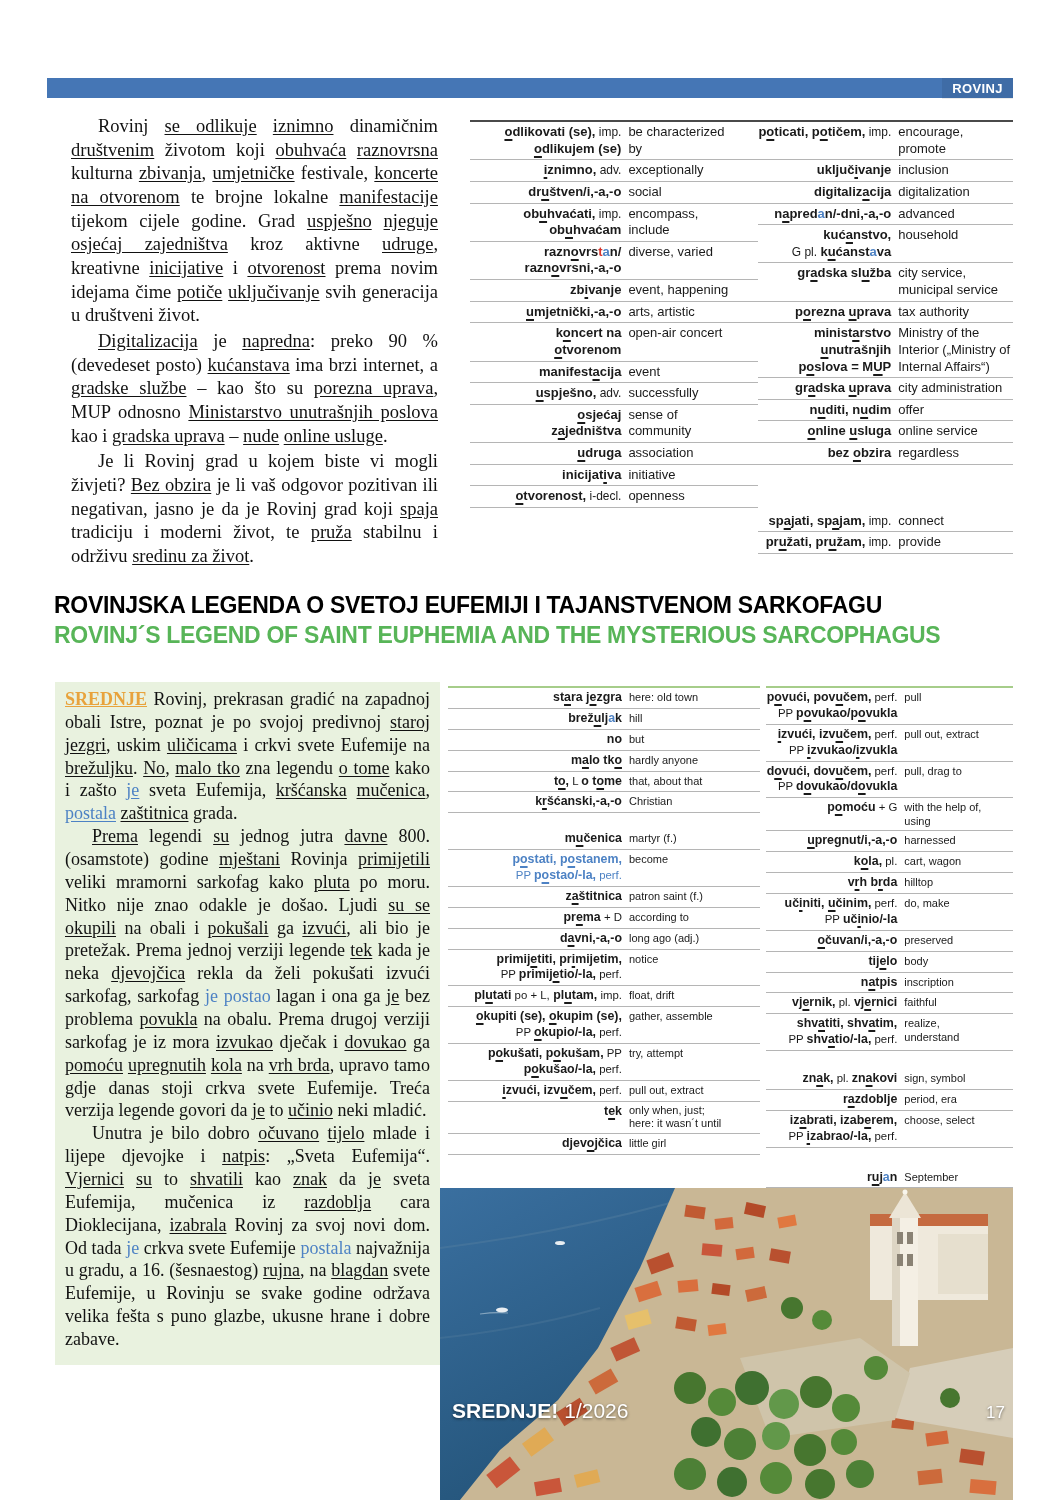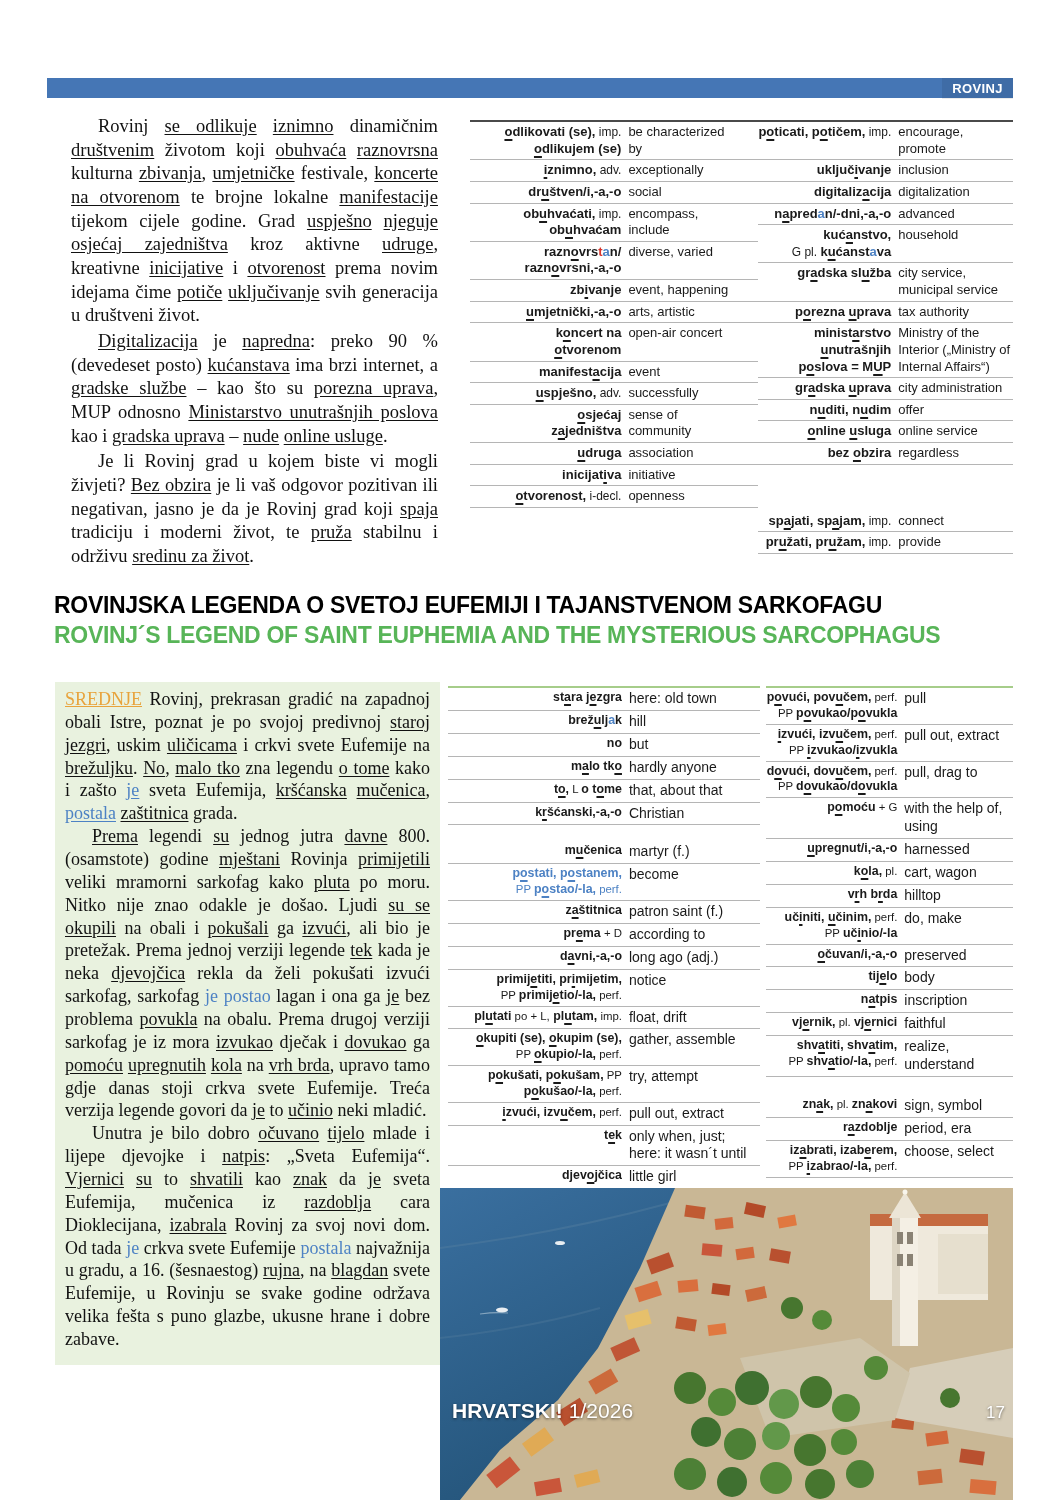--- a/index.html
+++ b/index.html
@@ -35,33 +35,33 @@
   #vt-left{left:470px;top:120px;width:288px;}
   #vt-right{left:758px;top:120px;width:255px;}
   #vb-left{left:448px;top:686px;width:312px;}
   #vb-right{left:766px;top:686px;width:247px;}
   .vrow{display:flex;border-bottom:1px solid var(--table-line,#b5b5b5);padding:2px 0;}
   .vrow.spacer{border-bottom:none;padding:0;}
   .hr-cell{width:55%;text-align:right;font-weight:bold;padding-right:7px;box-sizing:border-box;
     font-size:13px;line-height:1.28;}
   .en-cell{width:45%;text-align:left;font-size:13px;line-height:1.28;}
   .vtable.bottom .hr-cell{font-size:12.4px;}
-  .vtable.bottom .en-cell{font-size:14px;}
+  .vtable.bottom .en-cell{font-size:11px;}
   #vb-left .hr-cell{width:58%;}
   #vb-left .en-cell{width:42%;}
   #vb-right .hr-cell{width:56%;}
   #vb-right .en-cell{width:44%;}
   .en-cell.small{font-size:11.3px;line-height:1.25;}
   
   .mk-u{text-decoration:underline;text-underline-offset:2px;}
   .mk-v{text-decoration:underline;text-underline-offset:2.5px;text-decoration-thickness:1.5px;}
   .mk-b{color:var(--grammar-blue,#4d82c4);}
   .mk-r{color:var(--grammar-red,#d9342b);}
   .mk-n{font-weight:400;font-size:0.92em;}
-  .mk-hl{color:var(--highlight-orange,#e8a33c);font-weight:normal;text-decoration:underline;}
+  .mk-hl{color:var(--highlight-orange,#e8a33c);font-weight:bold;text-decoration:underline;}
   
   #photo{position:absolute;left:440px;top:1188px;width:573px;height:312px;overflow:hidden;}
   
   #footer-left{position:absolute;left:452px;top:1399px;color:#fff;font-size:21px;
     text-shadow:0 1px 3px rgba(0,0,0,.55);white-space:nowrap;}
   #footer-left .mag{font-weight:bold;}
   #footer-left .issue{font-weight:400;margin-left:6px;}
   #page-num{position:absolute;left:965px;top:1403px;width:40px;text-align:right;color:#fff;
     font-size:17px;text-shadow:0 1px 3px rgba(0,0,0,.55);}
 </style>
@@ -445,15 +445,15 @@
       <rect x="467" y="44" width="6" height="12" fill="#8a8274"></rect>
       <rect x="457" y="66" width="6" height="12" fill="#8a8274"></rect>
       <rect x="467" y="66" width="6" height="12" fill="#8a8274"></rect>
       <polygon points="449,30 481,30 465,4" fill="#ece5d6"></polygon>
       <circle cx="465" cy="4" r="2.5" fill="#f8f5ec"></circle>
     </g>
   </svg>
 </div>
 
 <div id="footer-left">
-  <span class="mag">HRVATSKI!</span><span class="issue">1/2026</span>
+  <span class="mag">SREDNJE!</span><span class="issue">1/2026</span>
 </div>
 <div id="page-num">17</div>
 
 </body></html>

